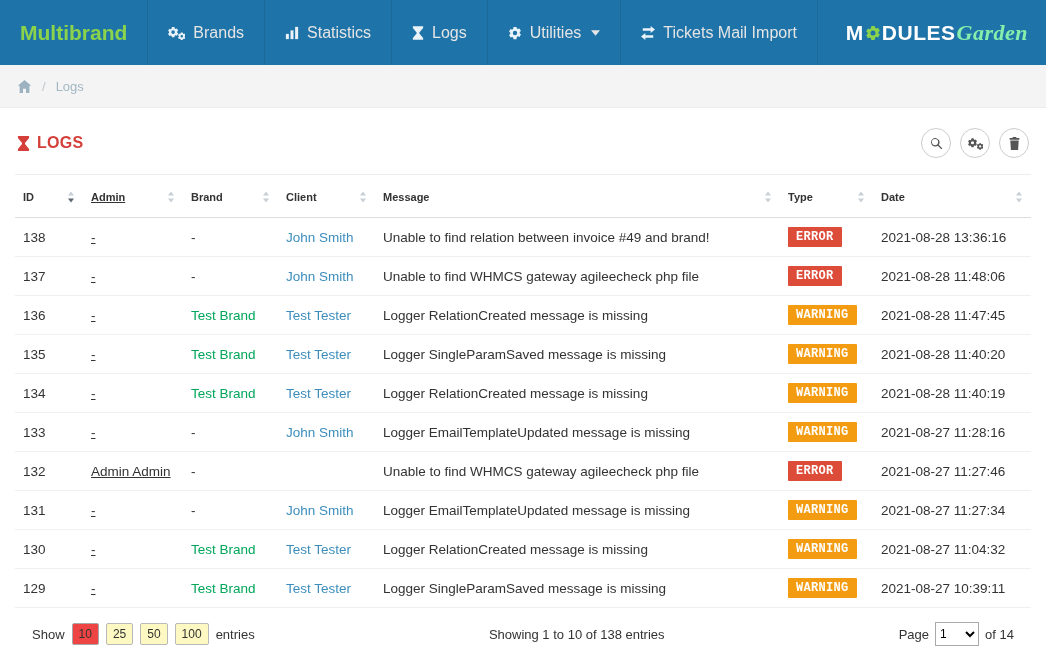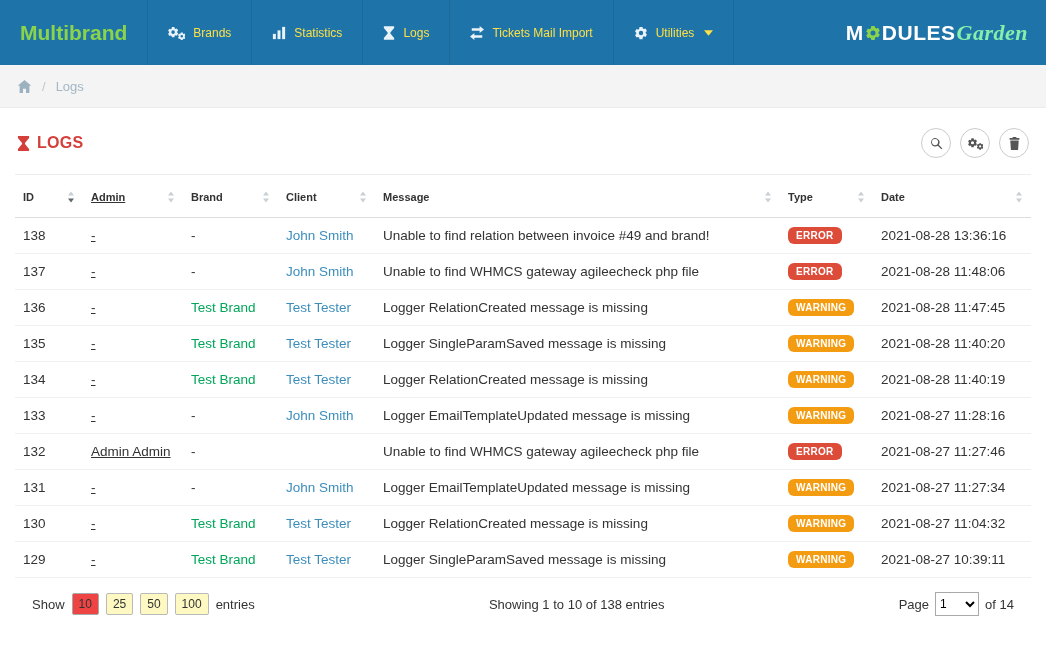--- a/index.html
+++ b/index.html
@@ -3,21 +3,21 @@
 <meta charset="utf-8">
 <style>
   * { box-sizing: border-box; margin: 0; padding: 0; }
   html, body { width: 1046px; height: 648px; overflow: hidden; }
   body { font-family: "Liberation Sans", sans-serif; background: #fff; color: #333; }
 
   
   .navbar { height: 65px; background: #1e73a8; display: flex; align-items: stretch; color: #fff; }
   .navbar-brand { display: flex; align-items: center; padding: 0 20px; color: #8bd34b; font-weight: bold; font-size: 21px; cursor: pointer; }
   .nav-items { display: flex; align-items: stretch; }
-  .nav-item { display: flex; align-items: center; gap: 8px; padding: 0 20px; font-size: 12px; color: #fde047; text-decoration: none; cursor: pointer; border-left: 1px solid rgba(0,0,0,0.08); }
+  .nav-item { display: flex; align-items: center; gap: 8px; padding: 0 20px; font-size: 16px; color: #e5e5e5; text-decoration: none; cursor: pointer; border-left: 1px solid rgba(0,0,0,0.08); }
   .nav-item:last-child { border-right: 1px solid rgba(0,0,0,0.08); }
   .nav-icon { display: inline-flex; align-items: center; color: #eaf3f9; }
   .nav-icon svg { display: block; }
   .caret { margin-left: 2px; display: inline-flex; }
   .navbar-logo { margin-left: auto; display: flex; align-items: center; padding-right: 18px; font-size: 21px; font-weight: bold; letter-spacing: 0.5px; }
   .logo-modules { color: #fff; }
   .logo-gear { color: #8bd34b; display: inline-flex; align-items: center; margin: 0 1px; }
   .logo-garden { color: #86efac; font-style: italic; font-family: "Liberation Serif", serif; font-size: 22px; margin-left: 1px; }
 
   
@@ -42,21 +42,21 @@
   .sort.sorted .s-down { fill: #5c6670; }
   td { font-size: 13.5px; padding: 9px 8px; border-bottom: 1px solid #f0f0f0; color: #333; }
   .col-id { width: 68px; }
   .col-admin { width: 100px; text-decoration: underline; }
   .col-brand { width: 95px; }
   .col-client { width: 97px; }
   .col-type { width: 93px; }
   .col-date { width: 158px; }
   .link-blue { color: #3c8dbc; cursor: pointer; }
   .link-green { color: #00a65a; cursor: pointer; }
-  .badge { display: inline-block; color: #fff; font-size: 10px; font-weight: bold; padding: 3px 8px; border-radius: 6px; letter-spacing: 0.3px; }
+  .badge { display: inline-block; color: #fff; font-size: 12px; font-weight: bold; padding: 3px 8px; border-radius: 1px; letter-spacing: 0.3px; font-family: Liberation Mono, monospace; }
 
   
   .table-footer { display: flex; align-items: center; justify-content: space-between; padding: 14px 17px 0; font-size: 13px; color: #333; }
   .show-group { display: flex; align-items: center; gap: 7px; }
   .size-btn { border: 1px solid #b9b9b9; background: #fef9c3; font-size: 12px; padding: 3px 6px; min-width: 26px; border-radius: 2px; cursor: pointer; color: #333; font-family: inherit; }
   .size-btn.active { background: #ef4444; border-color: #a8a8a8; }
   .page-group { display: flex; align-items: center; gap: 6px; }
   .page-group select { font-family: inherit; font-size: 12px; height: 24px; min-width: 44px; border: 1px solid #a9a9a9; background: #fff; }
 </style>
 </head>
@@ -92,39 +92,39 @@
         <svg viewBox="0 0 14 16" width="12" height="14" fill="currentColor">
             <path d="M1 0h12v2.2L8.6 7.4v1.2L13 13.8V16H1v-2.2l4.4-5.2V7.4L1 2.2z"></path>
           </svg>
       </span>
       <span>Logs</span>
     </a>
 
     <a class="nav-item">
       <span class="nav-icon">
         <svg viewBox="0 0 16 16" width="14" height="14" fill="currentColor">
-            <path d="M11 0l5 4-5 4V5.3H2V2.7h9V0z"></path>
-            <path d="M5 8l-5 4 5 4v-2.7h9v-2.6H5V8z"></path>
-          </svg>
-      </span>
-      <span>Tickets Mail Import</span>
-    </a>
-
-    <a class="nav-item">
-      <span class="nav-icon">
-        <svg viewBox="0 0 16 16" width="14" height="14" fill="currentColor">
             <path d="M9.7 1l.4 1.8c.5.2.9.4 1.3.7l1.7-.7 1.7 2.9-1.4 1.2a5.5 5.5 0 0 1 0 1.5l1.4 1.2-1.7 2.9-1.7-.7c-.4.3-.8.5-1.3.7L9.7 15H6.3l-.4-1.8a5.4 5.4 0 0 1-1.3-.7l-1.7.7-1.7-2.9 1.4-1.2a5.5 5.5 0 0 1 0-1.5L1.2 6.4l1.7-2.9 1.7.7c.4-.3.8-.5 1.3-.7L6.3 1h3.4zM8 5.5A2.5 2.5 0 1 0 8 10.5 2.5 2.5 0 0 0 8 5.5z"></path>
           </svg>
       </span>
       <span>Utilities</span>
       <span class="caret">
         <svg viewBox="0 0 10 6" width="9" height="6" fill="currentColor">
             <path d="M0 0h10L5 6z"></path>
           </svg>
       </span>
+    </a>
+
+    <a class="nav-item">
+      <span class="nav-icon">
+        <svg viewBox="0 0 16 16" width="14" height="14" fill="currentColor">
+            <path d="M11 0l5 4-5 4V5.3H2V2.7h9V0z"></path>
+            <path d="M5 8l-5 4 5 4v-2.7h9v-2.6H5V8z"></path>
+          </svg>
+      </span>
+      <span>Tickets Mail Import</span>
     </a>
   </nav>
 
   <div class="navbar-logo">
     <span class="logo-modules">M</span>
     <span class="logo-gear">
       <svg viewBox="0 0 16 16" width="16" height="16" fill="currentColor">
           <path d="M9.7 1l.4 1.8c.5.2.9.4 1.3.7l1.7-.7 1.7 2.9-1.4 1.2a5.5 5.5 0 0 1 0 1.5l1.4 1.2-1.7 2.9-1.7-.7c-.4.3-.8.5-1.3.7L9.7 15H6.3l-.4-1.8a5.4 5.4 0 0 1-1.3-.7l-1.7.7-1.7-2.9 1.4-1.2a5.5 5.5 0 0 1 0-1.5L1.2 6.4l1.7-2.9 1.7.7c.4-.3.8-.5 1.3-.7L6.3 1h3.4zM8 5.5A2.5 2.5 0 1 0 8 10.5 2.5 2.5 0 0 0 8 5.5z"></path>
         </svg>
     </span>

